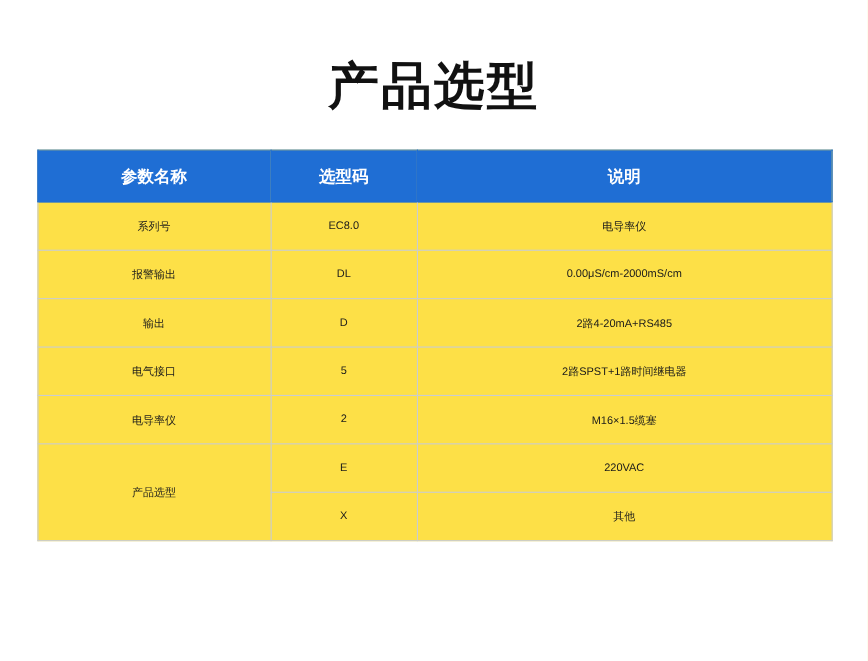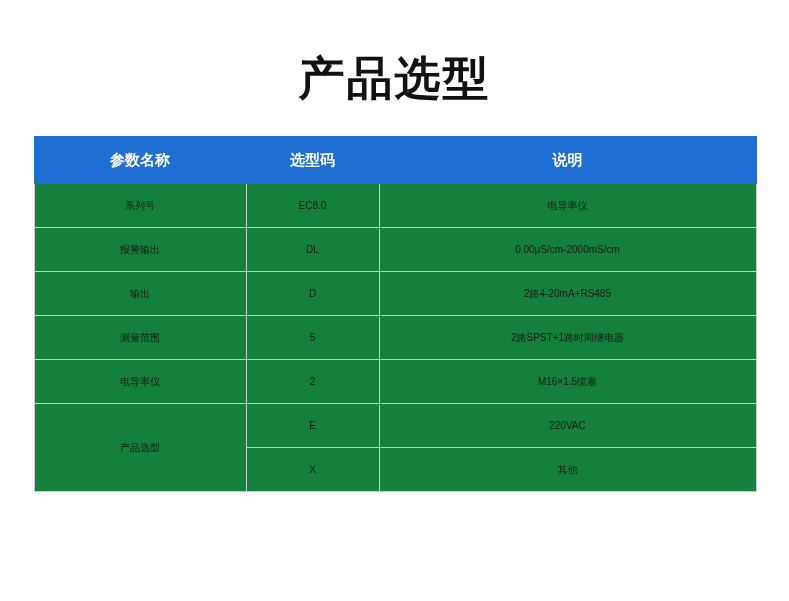--- a/index.html
+++ b/index.html
@@ -32,21 +32,21 @@
     font-family: "DejaVu Sans", "Liberation Sans", sans-serif;
   }
   .table-wrap {
     margin: 0 auto;
     width: 722px;
   }
   table.spec {
     border-collapse: collapse;
     width: 100%;
     table-layout: fixed;
-    background: #15803d;
+    background: #fde047;
   }
   table.spec th, table.spec td {
     border: 1px solid #c9ccd1;
     text-align: center;
     vertical-align: middle;
     font-size: 10px;
     color: #1a1a1a;
     height: 43px;
     padding: 0 4px;
     font-weight: normal;
@@ -94,21 +94,21 @@
           <td>报警输出</td>
           <td>DL</td>
           <td>0.00μS/cm-2000mS/cm</td>
         </tr>
         <tr>
           <td>输出</td>
           <td>D</td>
           <td>2路4-20mA+RS485</td>
         </tr>
         <tr>
-          <td>测量范围</td>
+          <td>电气接口</td>
           <td>5</td>
           <td>2路SPST+1路时间继电器</td>
         </tr>
         <tr>
           <td>电导率仪</td>
           <td>2</td>
           <td>M16×1.5缆塞</td>
         </tr>
         <tr>
           <td rowspan="2">产品选型</td>

